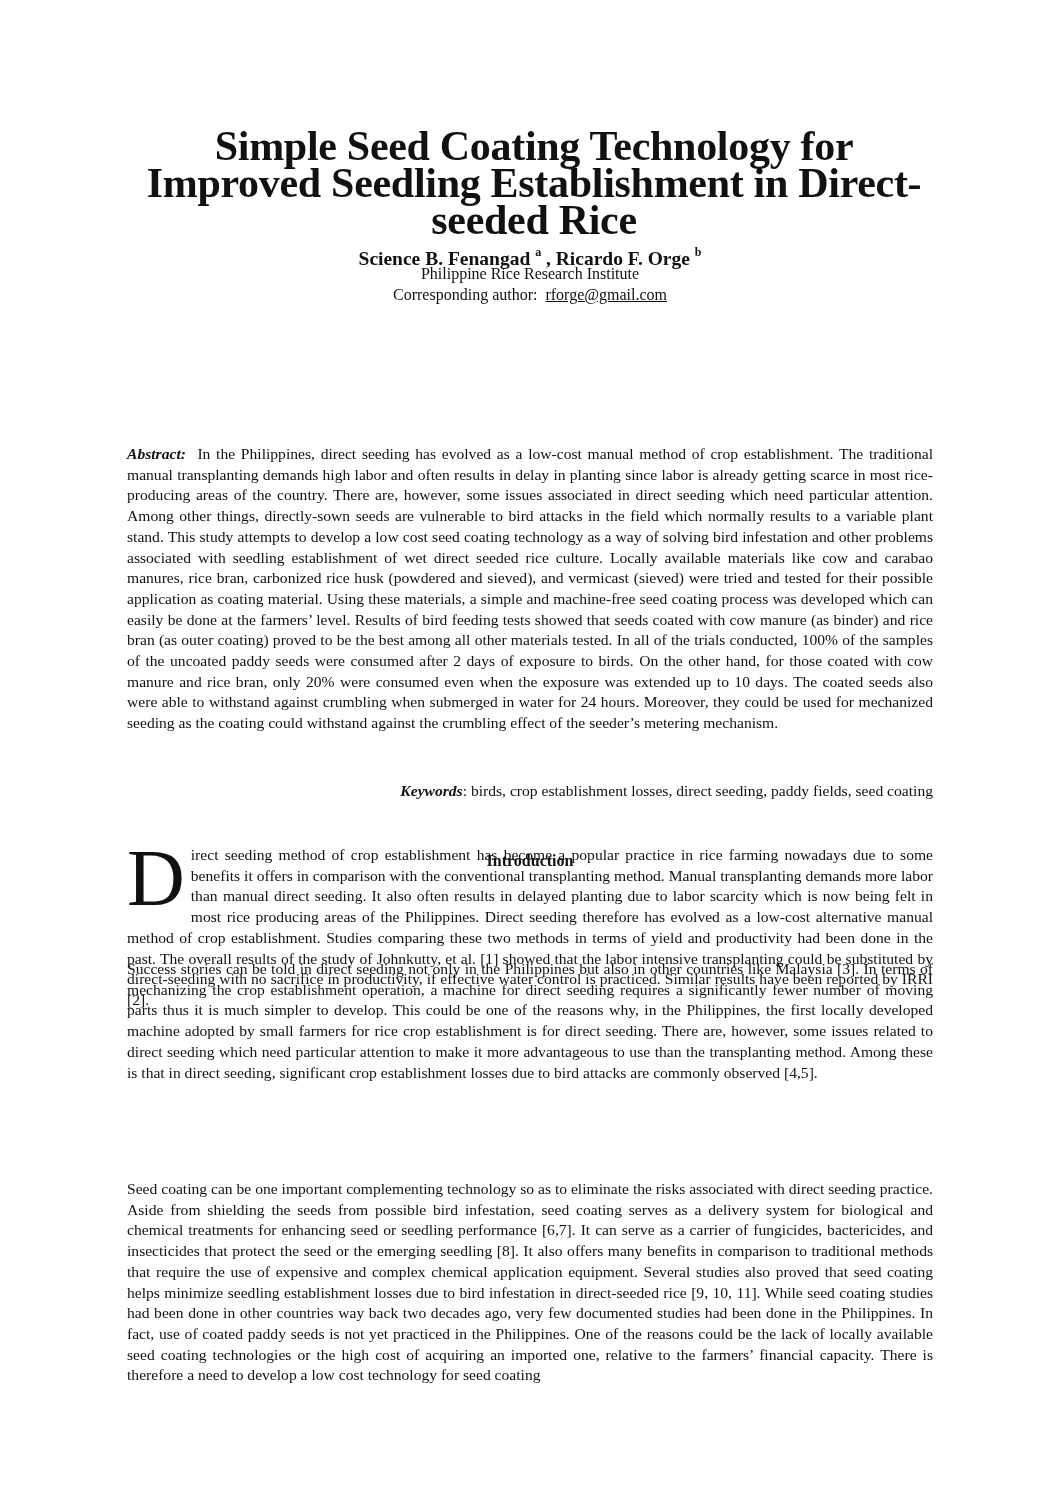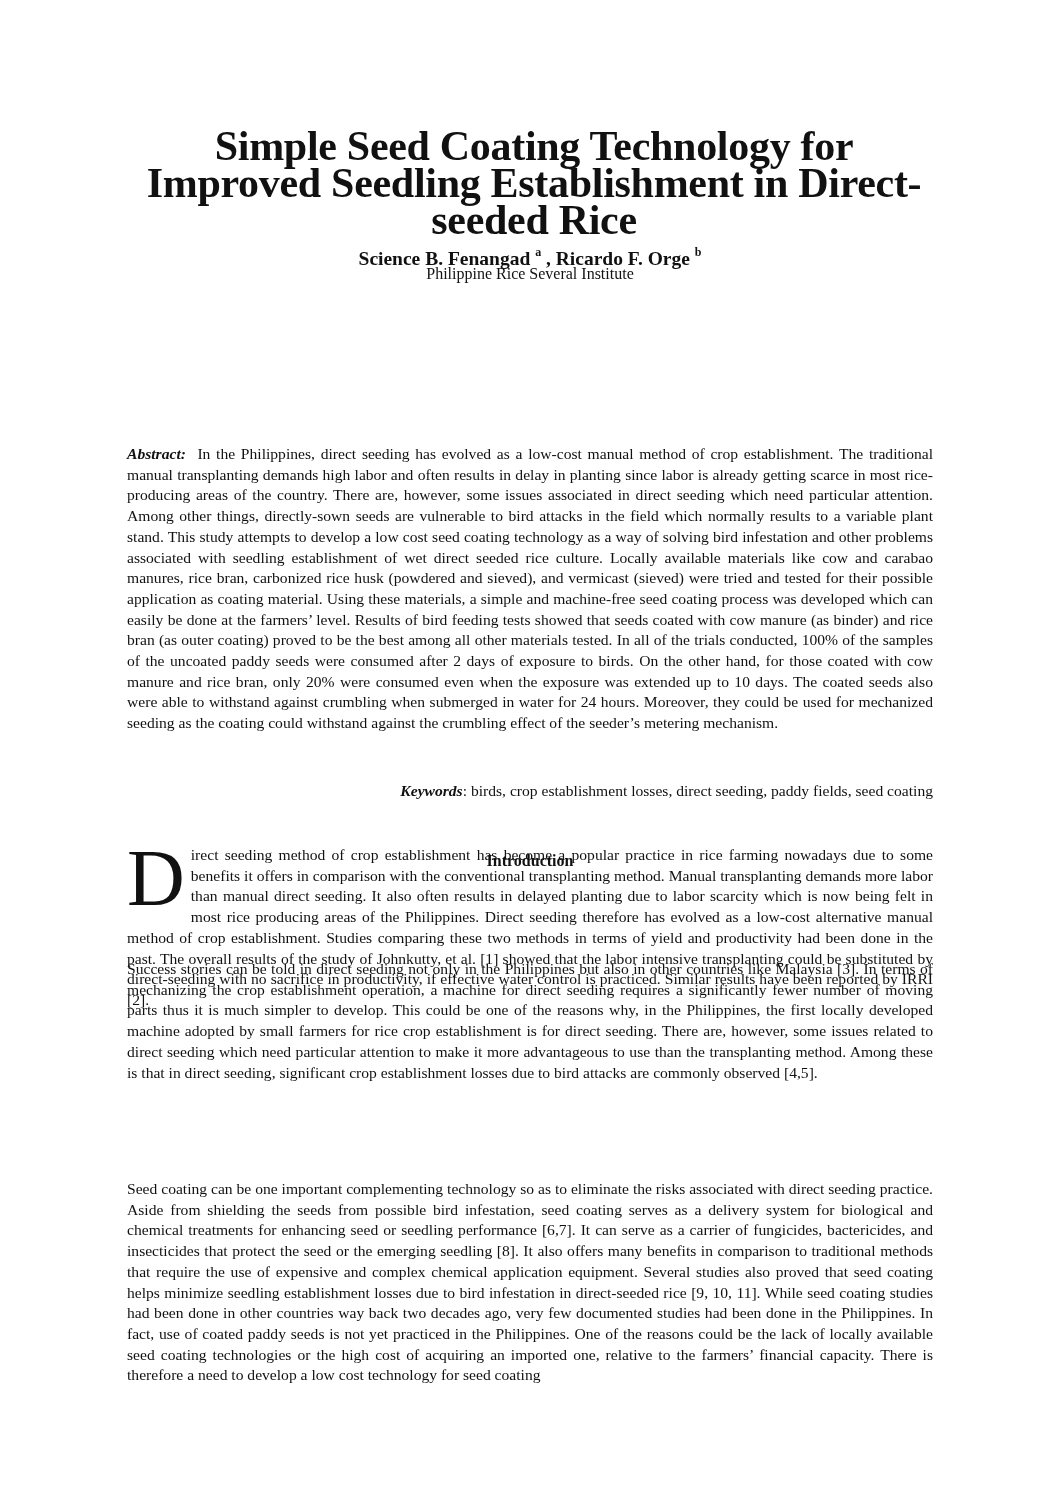--- a/index.html
+++ b/index.html
@@ -37,21 +37,25 @@
 
   <div class="title">Simple Seed Coating Technology for Improved Seedling Establishment in Direct-seeded Rice</div>
 
   <div class="authors">
     <span>Science B. Fenangad</span>
     <sup>a</sup><span> , </span><span>Ricardo F. Orge</span>
     <sup>b</sup>
   </div>
 
   <div class="affil">
-    <div>Philippine Rice Several Institute</div>
+    <div>Philippine Rice Research Institute</div>
+    <div>
+      <span>Corresponding author:</span>&nbsp;
+      <a>rforge@gmail.com</a>
+    </div>
   </div>
 
   <div class="journal">
   </div>
 
   <div class="body abstract">
     <p><span class="label">Abstract:</span>&nbsp; <span>In the Philippines, direct seeding has evolved as a low-cost manual method of crop establishment. The traditional manual transplanting demands high labor and often results in delay in planting since labor is already getting scarce in most rice-producing areas of the country. There are, however, some issues associated in direct seeding which need particular attention.  Among other things, directly-sown seeds are vulnerable to bird attacks in the field which normally results to a variable plant stand.  This study attempts to develop a low cost seed coating technology as a way of solving bird infestation and other problems associated with seedling establishment of wet direct seeded rice culture.  Locally available materials like cow and carabao manures, rice bran, carbonized rice husk (powdered and sieved), and vermicast (sieved) were tried and tested for their possible application as coating material.  Using these materials, a simple and machine-free seed coating process was developed which can easily be done at the farmers’ level.  Results of bird feeding tests showed that seeds coated with cow manure (as binder) and rice bran (as outer coating) proved to be the best among all other materials tested.  In all of the trials conducted, 100% of the samples of the uncoated paddy seeds were consumed after 2 days of exposure to birds.  On the other hand, for those coated with cow manure and rice bran, only 20% were consumed even when the exposure was extended up to 10 days. The coated seeds also were able to withstand against crumbling when submerged in water for 24 hours.  Moreover, they could be used for mechanized seeding as the coating could withstand against the crumbling effect of the seeder’s metering mechanism.</span></p>
   </div>
 
   <div class="body keywords">

